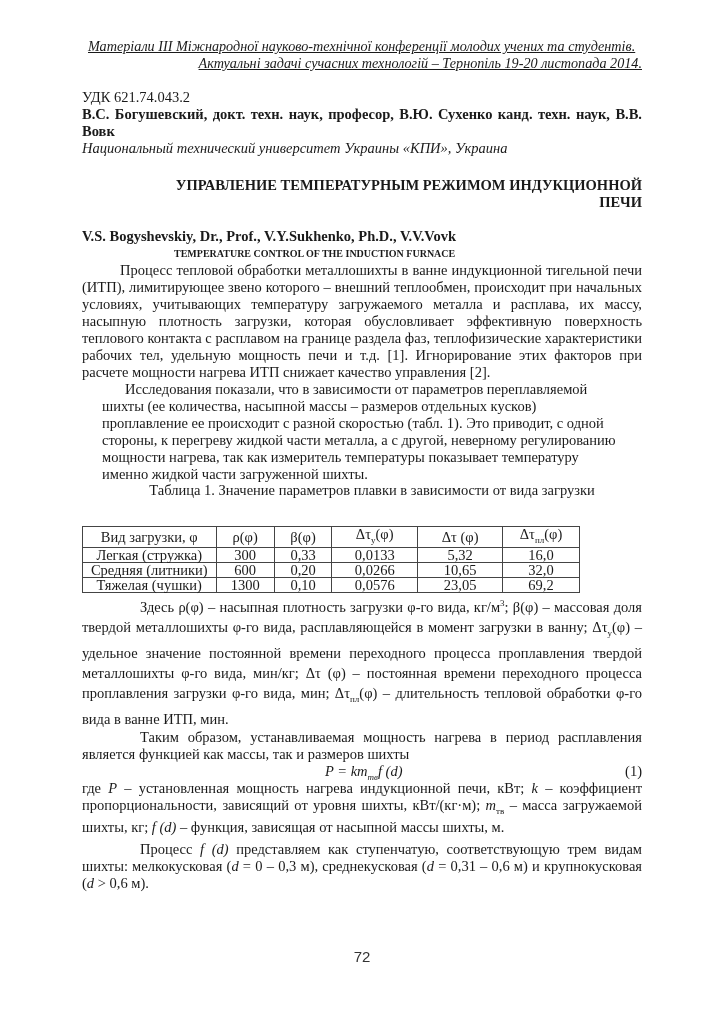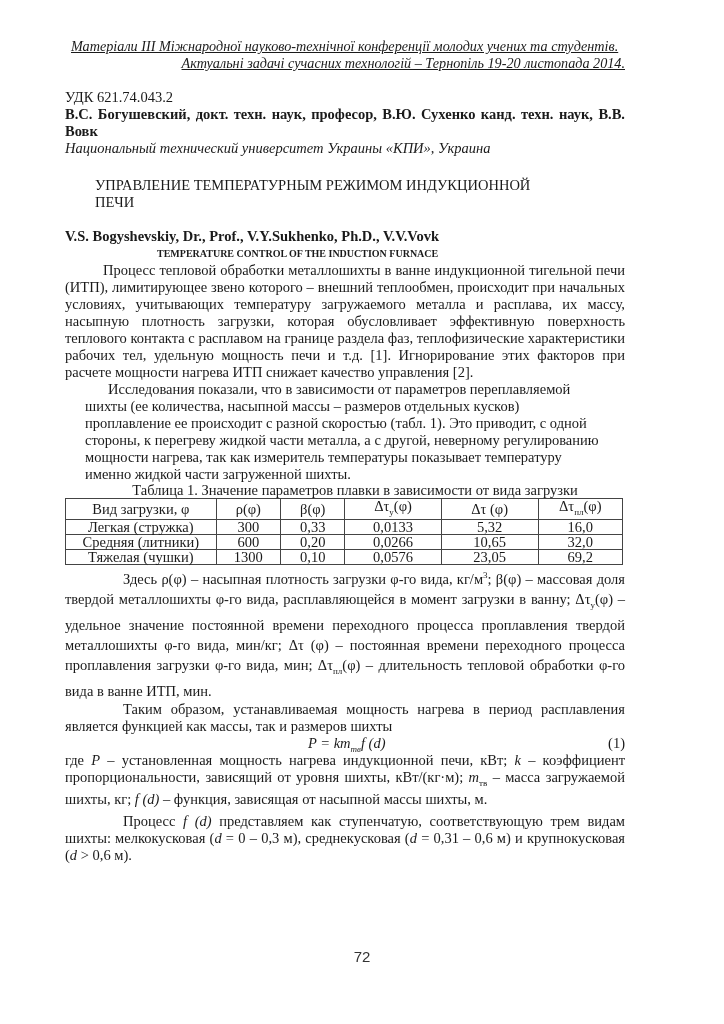--- a/index.html
+++ b/index.html
@@ -1,33 +1,33 @@
 <!DOCTYPE html>
 <html><head>
 <meta charset="utf-8">
 <style>
   html, body { margin: 0; padding: 0; background: #ffffff; }
   body { width: 724px; height: 1024px; position: relative; overflow: hidden;
          font-family: "Liberation Serif", "DejaVu Serif", serif; color: #1a1a1a; }
-  .page { position: absolute; left: 65px; top: 38px; width: 560px; }
+  .page { position: absolute; left: 82px; top: 38px; width: 560px; }
   .hdr { text-decoration: underline; font-style: italic; font-size: 14.2px; line-height: 17px; }
   .hdr1 { text-align: left; padding-left: 6px; }
   .hdr2 { text-align: right; }
   .udk { margin-top: 17px; font-size: 14.5px; line-height: 17px; }
   .authors { font-weight: bold; font-size: 14.5px; line-height: 17px; text-align: justify; text-align-last: left; }
   .affil { font-size: 14.5px; line-height: 17px; font-style: italic; }
-  .title-ru { margin-top: 20px; font-weight: normal; font-size: 14.5px; line-height: 17px; text-align: left; padding-left: 30px; }
+  .title-ru { margin-top: 20px; font-weight: bold; font-size: 14.5px; line-height: 17px; text-align: right; padding-left: 30px; }
   .authors-en { margin-top: 17px; font-weight: bold; font-size: 14.5px; line-height: 17px; }
   .title-en { font-weight: bold; font-size: 10px; line-height: 17px; padding-left: 92px; }
   .para { font-size: 14.5px; line-height: 17px; text-align: justify; text-indent: 38px; margin: 0; }
   .p1 { }
   .indented-block { padding-left: 20px; width: 520px; }
   .indented-block .para { text-indent: 23px; text-align: left; }
   .tbl-caption { font-size: 14.5px; line-height: 15px; text-align: center; padding-left: 20px; }
-  table { border-collapse: collapse; width: 558px; font-size: 14.5px; }
+  table { border-collapse: collapse; width: 498px; font-size: 14.5px; margin-top: 28px; }
   td, th { border: 1px solid #444; font-weight: normal; line-height: 14px; padding: 0 2px; text-align: center; }
   .c0 { width: 147px; }
   .c1 { width: 60px; }
   .c2 { width: 60px; }
   .c3 { width: 92px; }
   .c4 { width: 93px; }
   .c5 { width: 80px; }
   sub { font-size: 9px; }
   sup { font-size: 9px; }
   .expl { font-size: 14.5px; line-height: 20px; text-align: justify; margin: 0; }

